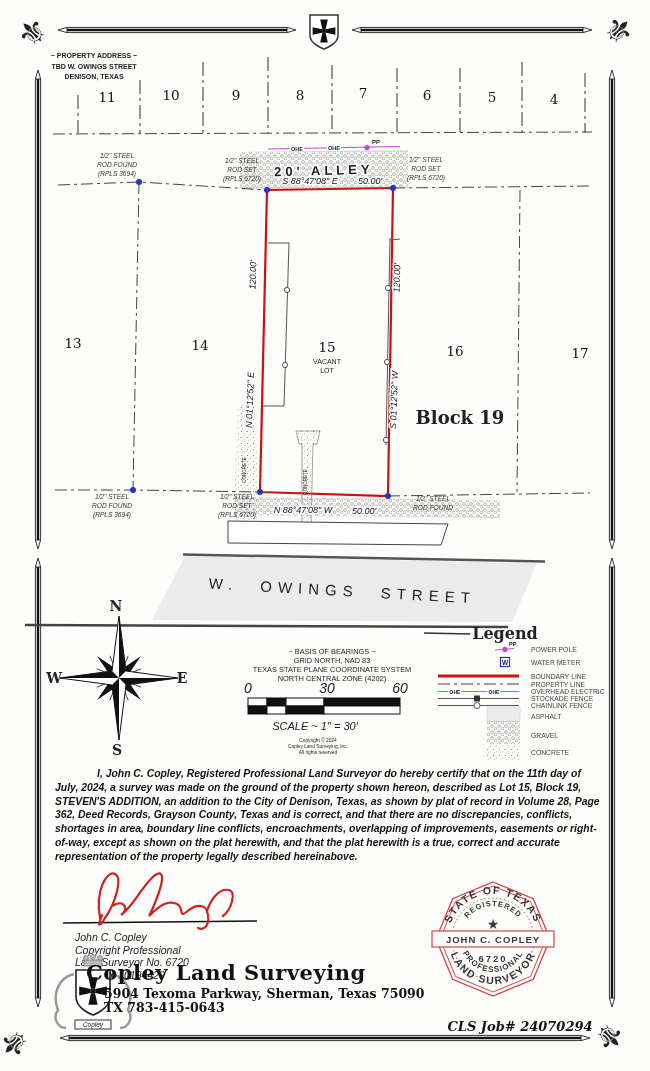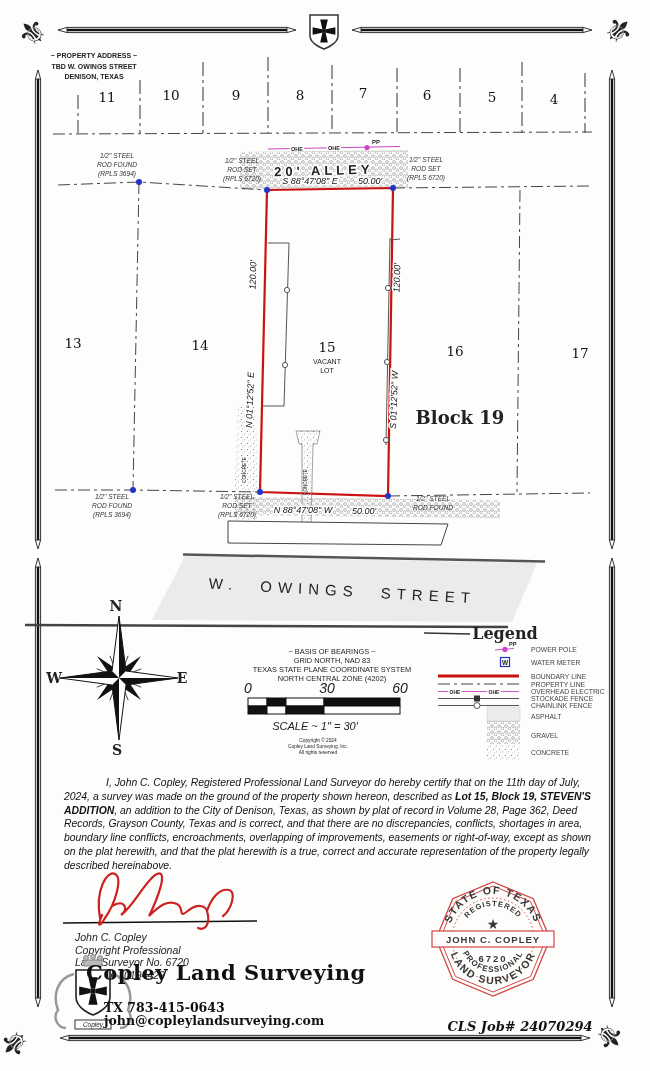--- a/index.html
+++ b/index.html
@@ -12,21 +12,21 @@
   .dist{font-size:9px;font-style:italic;text-anchor:middle;fill:#111;}
   .lotnum{font-family:"DejaVu Serif",serif;font-size:13.5px;text-anchor:middle;fill:#111;}
   .bl{font-family:"DejaVu Serif",serif;font-weight:bold;}
   .halo{paint-order:stroke;stroke:#fff;stroke-width:3px;}
   .leg{font-size:6.8px;fill:#444;}
   .propline{stroke:#444;stroke-width:1;fill:none;stroke-dasharray:12 4 3 4;}
   .redline{stroke:#cc1111;stroke-width:2.2;fill:none;}
   .fence{stroke:#555;stroke-width:1;fill:none;}
   .addr{font-size:7px;line-height:1.5;text-align:center;color:#222;font-weight:bold;}
   .cert{font-style:italic;font-size:10.4px;line-height:1.33;color:#111;text-align:left;}
-  .cert p{margin:9px;text-indent:42px;}
+  .cert p{margin:0;text-indent:42px;font-weight:bold;}
   .sigtext{font-style:italic;font-size:10.5px;line-height:1.2;color:#222;}
   .coname{font-family:"DejaVu Serif",serif;font-weight:bold;font-size:21px;color:#111;letter-spacing:.5px;}
   .coline{font-family:"DejaVu Serif",serif;font-weight:bold;font-size:12.5px;color:#111;}
   .jobno{font-family:"DejaVu Serif",serif;font-weight:bold;font-style:italic;font-size:13px;color:#111;text-align:center;}
   .fleur{font-family:"DejaVu Sans",sans-serif;font-size:34px;color:#c9a227;line-height:1;}
 </style>
 </head>
 <body>
 
 <div class="page">
@@ -402,18 +402,18 @@
       <polygon points="2,-1.8 2,1.8 12,4 12,-4"></polygon>
       <polygon points="-1.8,2 1.8,2 4,12 -4,12"></polygon>
       <polygon points="-2,-1.8 -2,1.8 -12,4 -12,-4"></polygon>
       <rect x="-2" y="-2" width="4" height="4"></rect>
     </g>
     <rect x="37" y="68" width="36" height="9" fill="#fff" stroke="#333" stroke-width="1"></rect>
     <text x="55" y="75" font-size="6.5" font-style="italic" font-family="DejaVu Serif,serif" text-anchor="middle" fill="#333">Copley</text>
   </svg>
 
   <div class="abs coname" style="left:86px;top:960px">Copley Land Surveying</div>
+  <div class="abs coline" style="left:104px;top:986px">5904 Texoma Parkway, Sherman, Texas 75090</div>
   <div class="abs coline" style="left:104px;top:1000px">TX 783-415-0643</div>
-  <div class="abs coline" style="left:104px;top:1013px">john@copleylandsurveying.com</div>
 
   <div class="abs jobno" style="left:430px;top:1019px;width:180px">CLS Job# 24070294</div>
 
 </div>
 
 </body></html>

